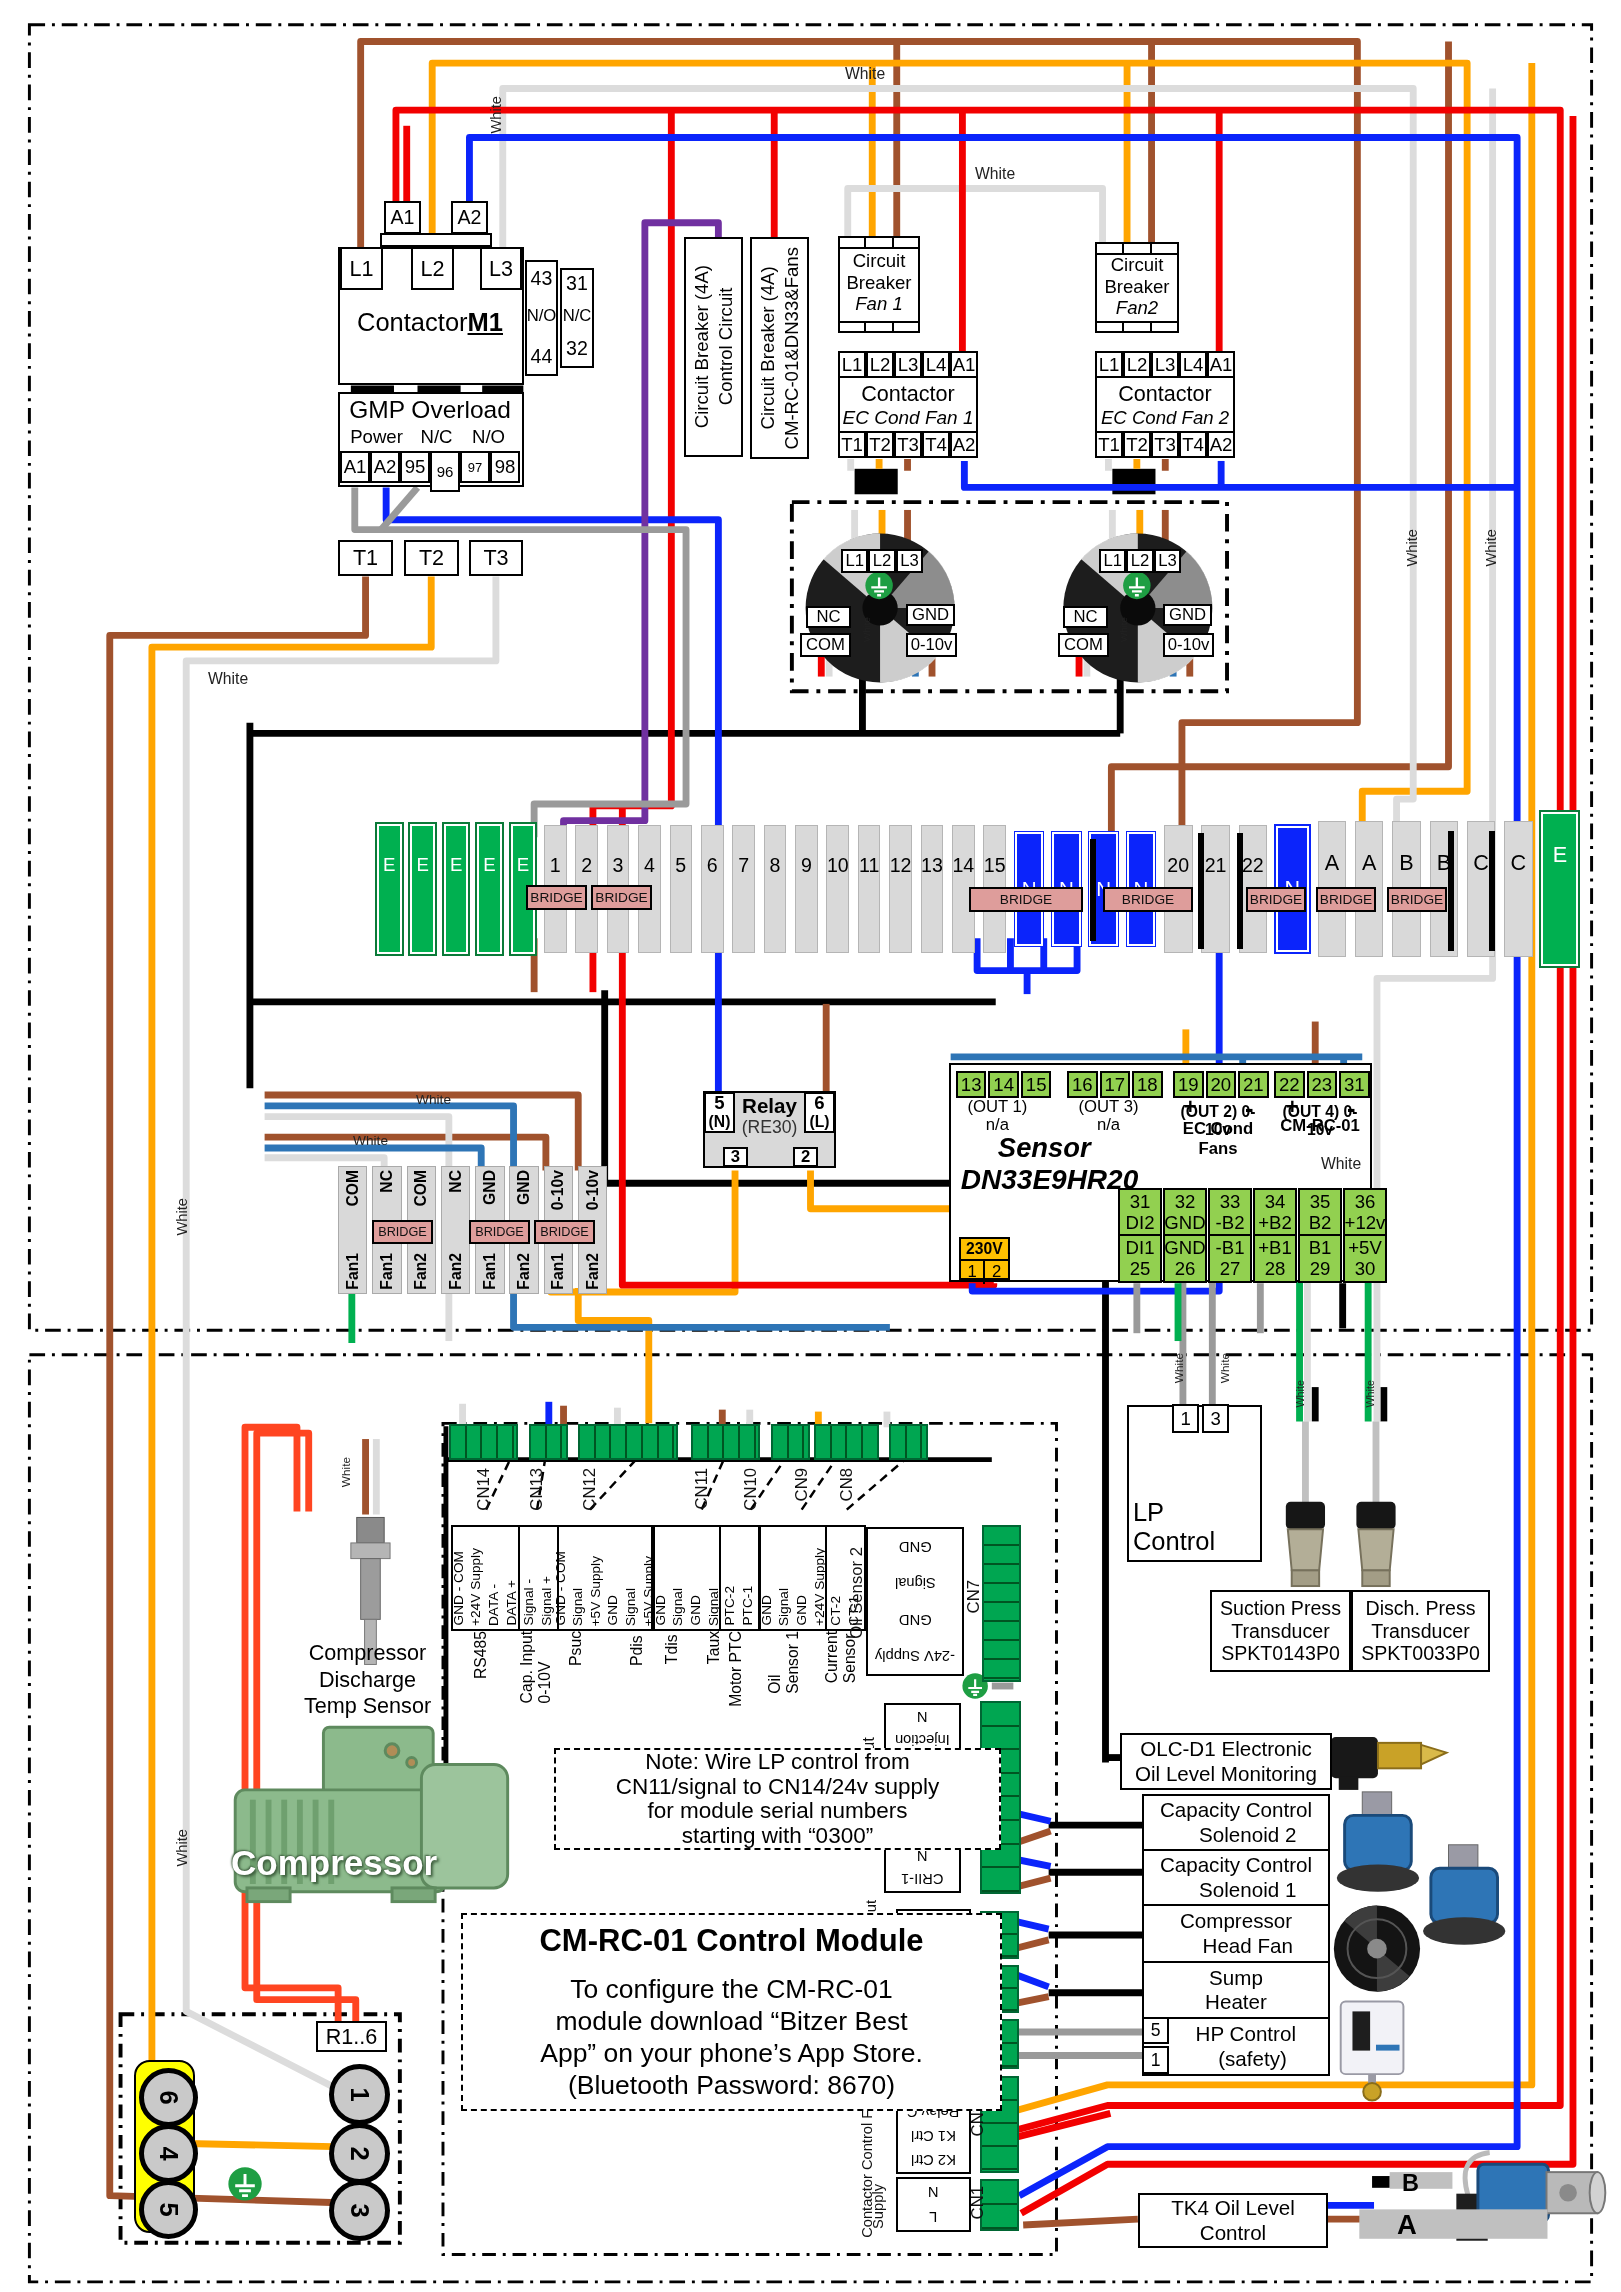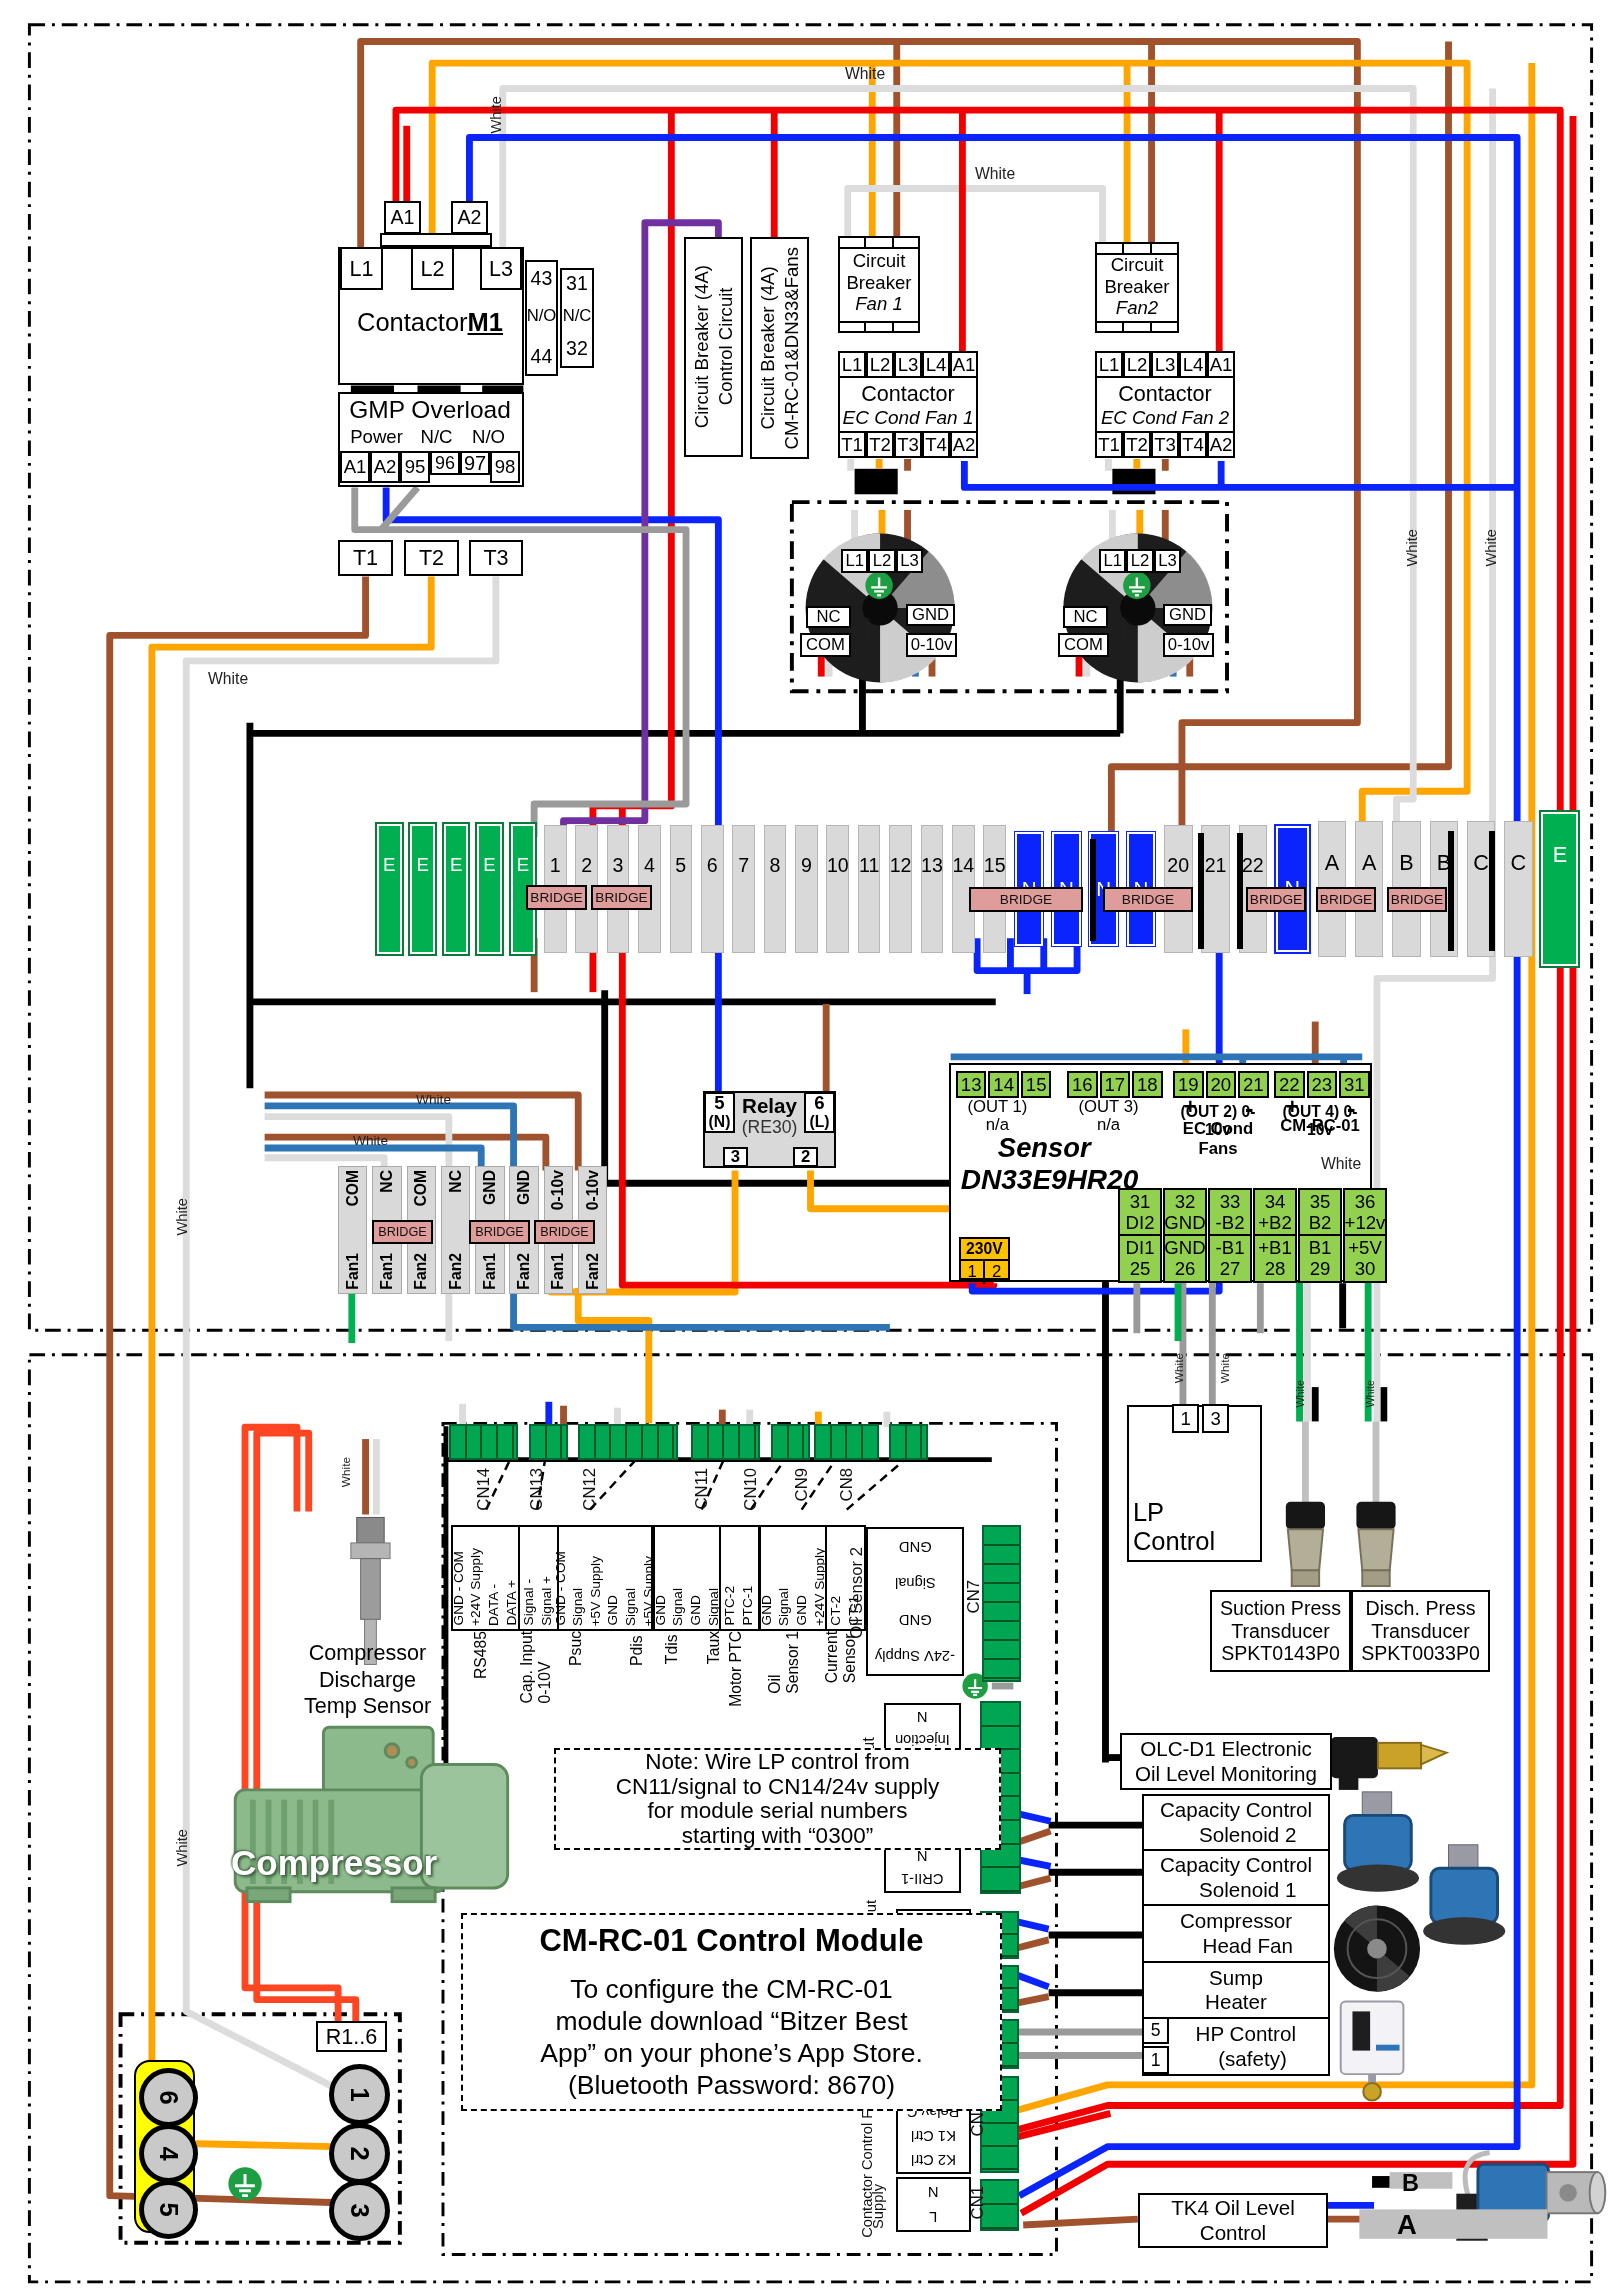--- a/index.html
+++ b/index.html
@@ -443,22 +443,22 @@
 <div class="box" style="left:338px;top:392px;width:186px;height:95px">
   <div class="a ctr" style="left:0;top:2px;width:180px;height:27.4px;font-size:24.5px">GMP Overload</div>
   <div class="a ctr" style="left:2px;top:32px;width:69px;height:21.6px;font-size:18.6px">Power</div>
   <div class="a ctr" style="left:73px;top:32px;width:47px;height:21.6px;font-size:18.6px">N/C</div>
   <div class="a ctr" style="left:123px;top:32px;width:51px;height:21.6px;font-size:18.6px">N/O</div>
   <div class="a cellrow" style="left:0px;top:57px">
 
   <div class="tc" style="width:30px;height:32px;font-size:18.6px">A1</div>
         <div class="tc" style="width:30px;height:32px;font-size:18.6px">A2</div>
         <div class="tc" style="width:30px;height:32px;font-size:18.6px">95</div>
-        <div class="tc" style="width:30px;height:24px;font-size:18px">96</div>
-        <div class="tc" style="width:30px;height:24px;font-size:20px">97</div>
+        <div class="tc" style="width:30px;height:41px;font-size:15px">96</div>
+        <div class="tc" style="width:30px;height:32px;font-size:13px">97</div>
         <div class="tc" style="width:30px;height:32px;font-size:18.6px">98</div>
       </div>
 </div>
 <div class="box tc" style="left:338px;top:540px;width:55px;height:36px;font-size:21.6px">
       <span>T1</span>
     </div>
 <div class="box tc" style="left:404px;top:540px;width:55px;height:36px;font-size:21.6px">
       <span>T2</span>
     </div>
 <div class="box tc" style="left:469px;top:540px;width:54px;height:36px;font-size:21.6px">

